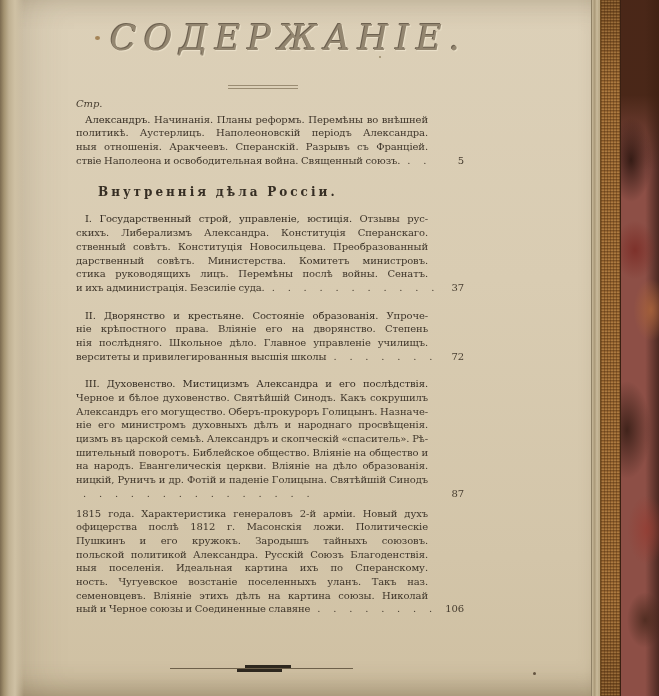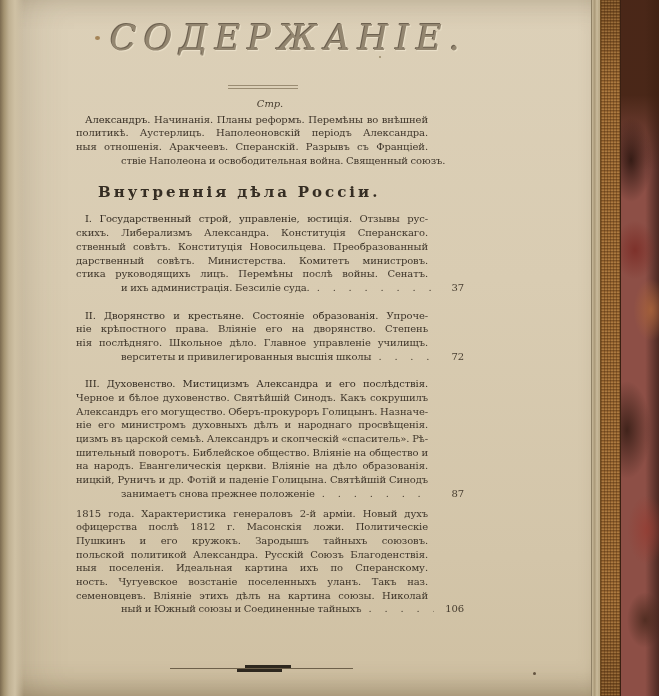--- a/index.html
+++ b/index.html
@@ -67,39 +67,39 @@
     border-top:1px solid #9a8c72;border-bottom:1px solid #9a8c72;
   }
 
   
   .content{
     position:absolute;left:76px;top:97px;width:388px;
     color:#3e352a;font-size:10px;line-height:13.7px;
     letter-spacing:-0.1px;word-spacing:-0.4px;
   }
   .col-header{
-    text-align:center;font-style:italic;margin-bottom:2px;color:#463c2f;
+    text-align:left;font-style:italic;margin-bottom:2px;color:#463c2f;
   }
   .entry .line{
     height:13.7px;overflow:hidden;
     padding-right:36px;
     text-align:justify;text-align-last:justify;
   }
   .entry .line.first{padding-left:9px;}
   .entry .lead{font-weight:normal;color:#352d23;}
   .entry .line.last{
     display:flex;align-items:baseline;height:13.7px;overflow:hidden;
     padding-right:0;text-align:left;text-align-last:auto;
   }
-  .ll-text{white-space:nowrap;margin-left:45px;}
+  .ll-text{white-space:nowrap;}
   .ll-dots{flex:1;overflow:hidden;white-space:nowrap;padding-left:7px;letter-spacing:5px;color:#4a4033;}
   .ll-page{width:30px;text-align:right;flex:none;color:#463c2f;}
   .section-heading{
     margin:19px 0 10px 22px;height:16px;
-    font-size:15px;font-weight:bold;letter-spacing:3px;color:#352d23;
+    font-size:12px;font-weight:bold;letter-spacing:3px;color:#352d23;
   }
   .m14{margin-top:14px;}
   .m6{margin-top:6px;}
 
   
   .ornament{
     position:absolute;left:170px;top:663px;width:183px;height:12px;
   }
   .ornament .thin{
     position:absolute;left:0;top:5px;width:183px;height:1px;background:#6d604a;
@@ -166,36 +166,35 @@
       <div class="entry m14">
         <div class="line first"><span class="lead">III. Духовенство. Мистицизмъ Александра и его послѣдствія.</span><span></span></div>
         <div class="line">Черное и бѣлое духовенство. Святѣйшій Синодъ. Какъ сокрушилъ</div>
         <div class="line">Александръ его могущество. Оберъ-прокуроръ Голицынъ. Назначе-</div>
         <div class="line">ніе его министромъ духовныхъ дѣлъ и народнаго просвѣщенія. Мисти-</div>
         <div class="line">цизмъ въ царской семьѣ. Александръ и скопческій «спаситель». Рѣ-</div>
         <div class="line">шительный поворотъ. Библейское общество. Вліяніе на общество и</div>
         <div class="line">на народъ. Евангелическія церкви. Вліяніе на дѣло образованія. Маг-</div>
         <div class="line">ницкій, Руничъ и др. Фотій и паденіе Голицына. Святѣйшій Синодъ</div>
         <div class="line last">
-          <span class="ll-text">занимаетъ снова прежнее положеніе</span>
           <span class="ll-dots">. . . . . . . . . . . . . . .</span>
           <span class="ll-page">87</span>
         </div>
       </div>
 
       <div class="entry m6">
         <div class="line">1815 года. Характеристика генераловъ 2-й арміи. Новый духъ среди</div>
         <div class="line">офицерства послѣ 1812 г. Масонскія ложи. Политическіе интересы.</div>
         <div class="line">Пушкинъ и его кружокъ. Зародышъ тайныхъ союзовъ. Недовольство</div>
         <div class="line">польской политикой Александра. Русскій Союзъ Благоденствія. Воен-</div>
         <div class="line">ныя поселенія. Идеальная картина ихъ по Сперанскому. Дѣйствитель-</div>
         <div class="line">ность. Чугуевское возстаніе поселенныхъ уланъ. Такъ наз. возстаніе</div>
         <div class="line">семеновцевъ. Вліяніе этихъ дѣлъ на картина союзы. Николай Турге-</div>
         <div class="line last">
-          <span class="ll-text">ный и Южный союзы и Соединенные тайныхъ</span>
+          <span class="ll-text">ный и Черное союзы и Соединенные славяне</span>
           <span class="ll-dots">. . . . . . . . . .</span>
           <span class="ll-page">106</span>
         </div>
       </div>
 
     </div>
 
     <div class="ornament">
       <div class="thin"></div>
       <div class="bar1"></div>

